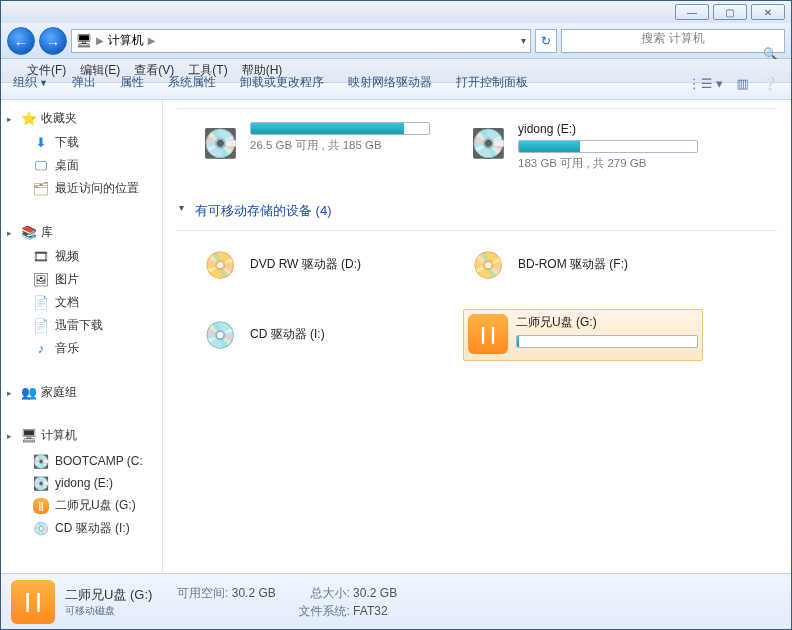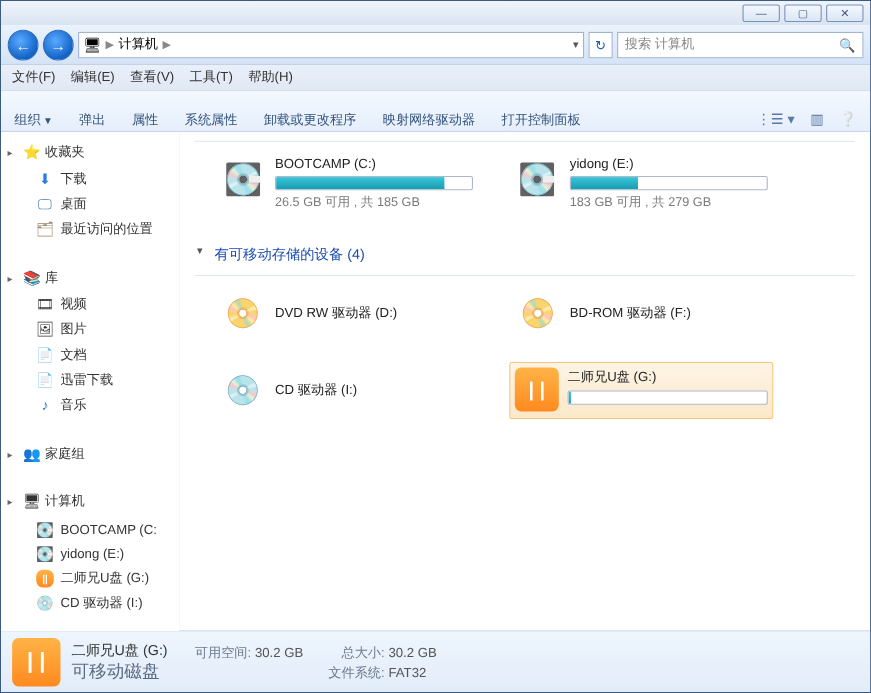--- a/index.html
+++ b/index.html
@@ -8,26 +8,26 @@
 .window { width: 792px; height: 630px; background: #fff; border: 1px solid #3b5a82; display: flex; flex-direction: column; }
 
 .titlebar { height: 22px; background: linear-gradient(#f0f4fb,#d8e4f2); display:flex; justify-content:flex-end; align-items:center; padding-right:6px; gap:4px; }
 .titlebar .tb-btn { width:34px; height:16px; border:1px solid #7a93b8; background:linear-gradient(#f4f8ff,#dbe6f4); border-radius:2px; display:flex; align-items:center; justify-content:center; font-size:10px; color:#425a80; }
 
 .navbar { height: 36px; background: linear-gradient(#eaf2fd,#d4e3f7); display:flex; align-items:center; padding:0 6px; gap:4px; border-bottom:1px solid #b7c9e2; }
 .navbtn { width:28px; height:28px; border-radius:50%; background: radial-gradient(circle at 40% 35%, #5aa9ff, #1464c9 70%, #0a4aa0); border:1px solid #2a6bb8; display:flex; align-items:center; justify-content:center; color:#fff; font-size:14px; }
 .addressbar { flex:1; height:24px; background:#fff; border:1px solid #a0b4d0; display:flex; align-items:center; padding:0 4px; font-size:12px; gap:4px; }
 .addressbar .dd { margin-left:auto; color:#555; font-size:10px; }
 .reload { width:22px; height:24px; background:#fff; border:1px solid #a0b4d0; display:flex; align-items:center; justify-content:center; color:#1a5fc8; font-size:12px; }
-.searchbox { width:224px; height:24px; background:#fff; border:1px solid #a0b4d0; display:flex; align-items:center; padding:0 6px; font-size:12px; color:#888; }
+.searchbox { width:224px; height:24px; background:#fff; border:1px solid #a0b4d0; display:flex; align-items:center; padding:0 6px; font-size:12px; color:#888;flex-direction:column; }
 .searchbox .sicon { margin-left:auto; color:#5a7aa8; }
 
-.menubar { height:24px; background:linear-gradient(#eaf0fa,#e0e8f4); display:flex; align-items:center; gap:14px; padding:0 10px; font-size:12px; color:#333; border-bottom:1px solid #cdd9ea; }
-
-.toolbar { height:16px; background:linear-gradient(#f4f9ff,#e5eefb); display:flex; align-items:flex-start; gap:24px; padding:18px 12px; font-size:12px; color:#34547e; border-bottom:1px solid #c8d6ea; }
+.menubar { height:24px; background:linear-gradient(#eaf0fa,#e0e8f4); display:flex; align-items:center; gap:14px; padding:0 26px; font-size:12px; color:#333; border-bottom:1px solid #cdd9ea; }
+
+.toolbar { height:16px; background:linear-gradient(#f4f9ff,#e5eefb); display:flex; align-items:flex-end; gap:24px; padding:8px 12px; font-size:12px; color:#34547e; border-bottom:1px solid #c8d6ea; }
 .toolbar .toolitem { display:flex; align-items:center; gap:2px; }
 .toolbar .right { margin-left:auto; display:flex; gap:14px; color:#5a7aa8; font-size:13px; }
 .toolbar .right span { display:flex; align-items:center; }
 
 .body { flex:1; display:flex; overflow:hidden; }
 .sidebar { width:162px; background:#fff; border-right:1px solid #dce5f1; overflow-y:auto; padding:10px 0 0 14px; font-size:12px; }
 .sidebar .group { margin-bottom:24px; }
 .sidebar .ghead { display:flex; align-items:center; gap:4px; color:#333; margin-bottom:4px; position:relative; padding-left:6px;}
 .sidebar .ghead::before { content:"▸"; position:absolute; left:-8px; font-size:9px; color:#666; }
 .sidebar .gitem { display:flex; align-items:center; gap:6px; padding:3px 0 3px 18px; color:#333; white-space:nowrap; }
@@ -45,21 +45,21 @@
 .drive .dinfo { flex:1; font-size:12px; }
 .drive .dname { color:#222; margin-bottom:4px; }
 .drive .dbar { height:13px; background:#fff; border:1px solid #aab8ca; border-radius:2px; overflow:hidden; margin-bottom:3px; }
 .drive .dfill { height:100%; background:linear-gradient(#3bc4d9,#189db2); }
 .drive .dtxt { color:#7a7a7a; font-size:11.5px; }
 .drive.simple .dicon2 { width:42px; height:42px; display:flex; align-items:center; justify-content:center; font-size:26px; color:#888; }
 
 .statusbar { height:56px; background:linear-gradient(#eef5fd,#e2ecf9); border-top:1px solid #c8d6ea; display:flex; align-items:center; padding:6px 10px; font-size:12px; gap:10px; }
 .statusbar .sicon { width:44px; height:44px; }
 .statusbar .stitle { font-size:13px; color:#333; }
-.statusbar .ssub { color:#5a6a80; font-size:16px; }
+.statusbar .ssub { color:#5a6a80; font-size:10px; }
 .statusbar .cols { display:flex; gap:20px; margin-left:12px; align-items:flex-start; }
 .statusbar .col { font-size:12px; color:#555; line-height:1.5; }
 .statusbar .col .lbl { color:#6a7a90; display:inline-block; min-width:54px; text-align:right; }
 .statusbar .miniprog { display:inline-block; width:120px; height:10px; border:1px solid #b6c4d6; background:#fff; vertical-align:middle; }
 
 .orange-usb { background:linear-gradient(#ffb347,#ff8a1f); border-radius:6px; display:flex; align-items:center; justify-content:center; color:#fff; font-weight:bold; }
 </style>
 </head>
 <body>
 
@@ -189,21 +189,20 @@
           </div>
       </div>
     </div>
 
     <div class="content">
       <div class="divider"></div>
       <div class="drives">
         <div class="drive">
           <div class="dicon">💽</div>
           <div class="dinfo">
-            <div class="dname">BOOTCAMP (C:)</div>
             <div class="dbar">
                 <div class="dfill" style="width:86%"></div>
               </div>
             <div class="dtxt">26.5 GB 可用 , 共 185 GB</div>
           </div>
         </div>
         <div class="drive">
           <div class="dicon">💽</div>
           <div class="dinfo">
             <div class="dname">yidong (E:)</div>

